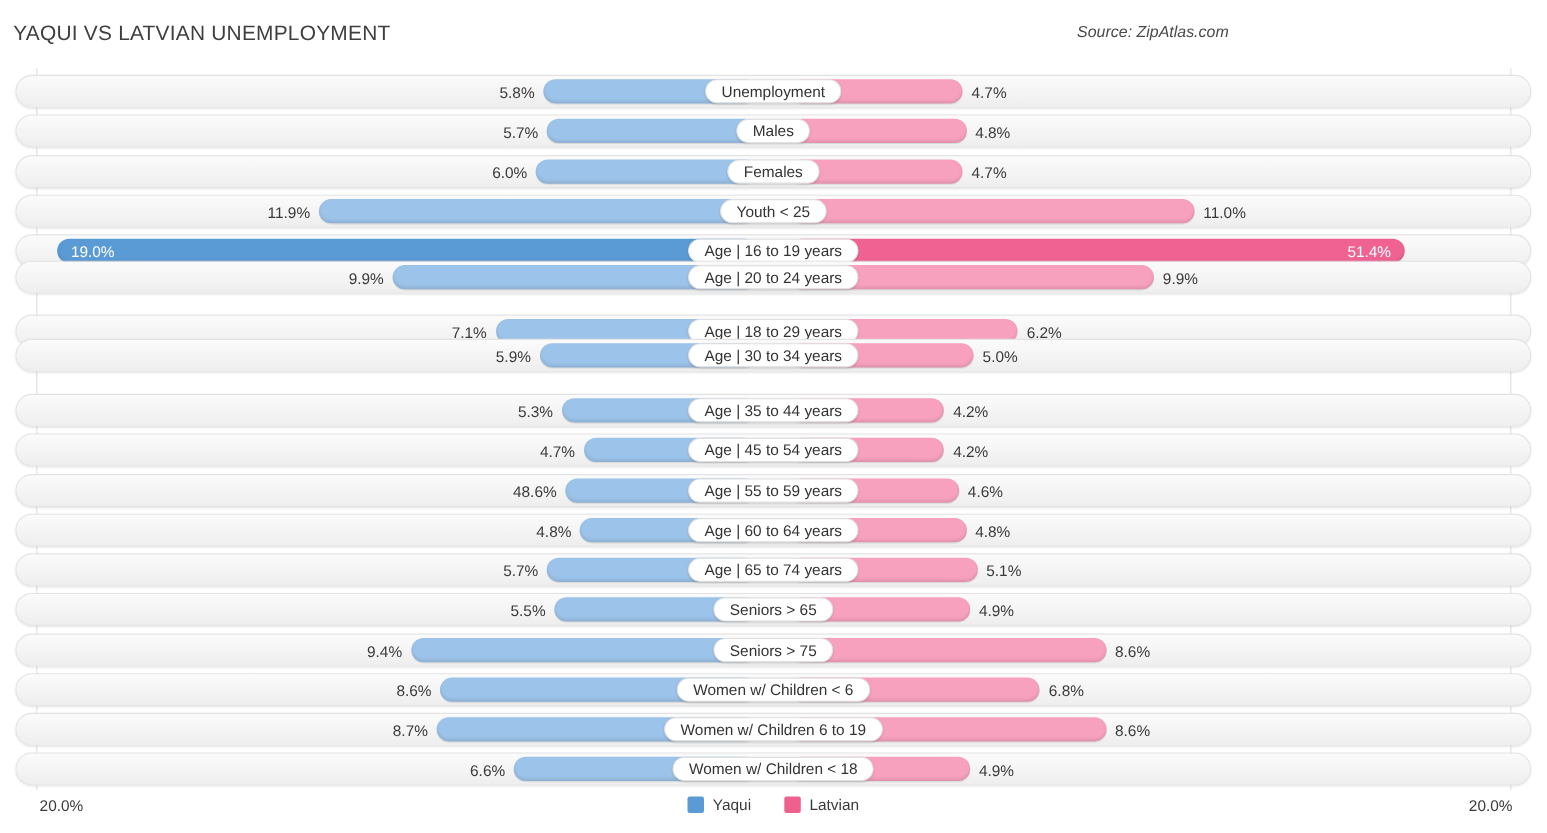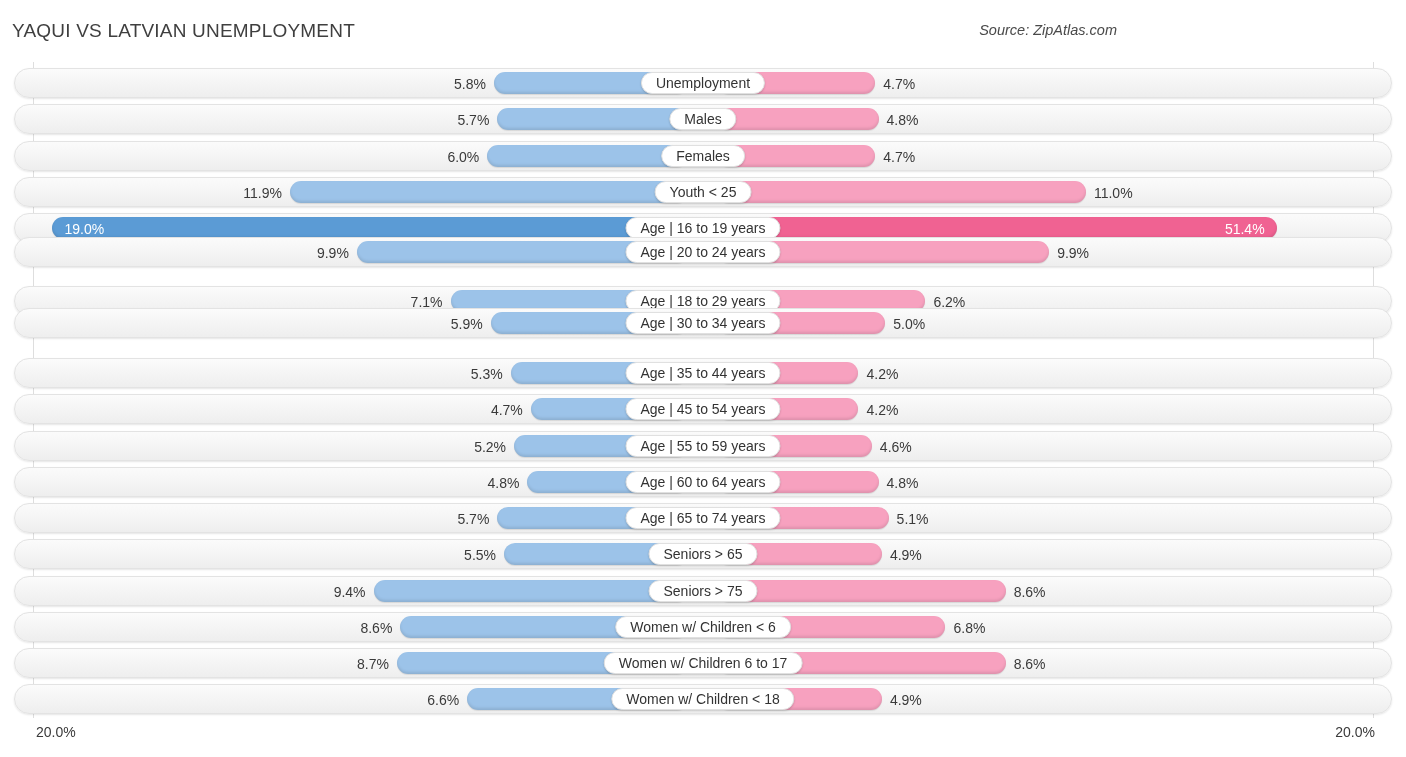--- a/index.html
+++ b/index.html
@@ -175,21 +175,21 @@
         </div>
         <div class="row" style="top: 332.25px;">
           <div class="bar left" style="width: 157.215px;"></div>
           <div class="val left-out" style="right: 860.215px;">4.7%</div>
           <div class="bar right" style="width: 140.49px;"></div>
           <div class="val right-out" style="left: 843.49px;">4.2%</div>
           <div class="center-label">Age | 45 to 54 years</div>
         </div>
         <div class="row" style="top: 368.5px;">
           <div class="bar left" style="width: 173.94px;"></div>
-          <div class="val left-out" style="right: 876.94px;">5.2%</div>
+          <div class="val left-out" style="right: 876.94px;">48.6%</div>
           <div class="bar right" style="width: 153.87px;"></div>
           <div class="val right-out" style="left: 856.87px;">4.6%</div>
           <div class="center-label">Age | 55 to 59 years</div>
         </div>
         <div class="row" style="top: 404.75px;">
           <div class="bar left" style="width: 160.56px;"></div>
           <div class="val left-out" style="right: 863.56px;">4.8%</div>
           <div class="bar right" style="width: 160.56px;"></div>
           <div class="val right-out" style="left: 863.56px;">4.8%</div>
           <div class="center-label">Age | 60 to 64 years</div>
@@ -220,30 +220,40 @@
           <div class="val left-out" style="right: 990.67px;">8.6%</div>
           <div class="bar right" style="width: 227.46px;"></div>
           <div class="val right-out" style="left: 930.46px;">6.8%</div>
           <div class="center-label">Women w/ Children &lt; 6</div>
         </div>
         <div class="row" style="top: 586px;">
           <div class="bar left" style="width: 291.015px;"></div>
           <div class="val left-out" style="right: 994.015px;">8.7%</div>
           <div class="bar right" style="width: 287.67px;"></div>
           <div class="val right-out" style="left: 990.67px;">8.6%</div>
-          <div class="center-label">Women w/ Children 6 to 17</div>
+          <div class="center-label">Women w/ Children 6 to 19</div>
         </div>
         <div class="row" style="top: 622.25px;">
           <div class="bar left" style="width: 220.77px;"></div>
           <div class="val left-out" style="right: 923.77px;">6.6%</div>
           <div class="bar right" style="width: 163.905px;"></div>
           <div class="val right-out" style="left: 866.905px;">4.9%</div>
           <div class="center-label">Women w/ Children &lt; 18</div>
         </div>
       </div>
   </div>
 
   <div id="footer">
     <div class="axis-label" id="axis-left">20.0%</div>
     <div class="axis-label" id="axis-right">20.0%</div>
+    <div id="legend">
+        <div class="legend-item">
+          <span class="legend-swatch" style="background: rgb(91, 155, 213);"></span>
+          <span class="legend-text">Yaqui</span>
+        </div>
+        <div class="legend-item">
+          <span class="legend-swatch" style="background: rgb(240, 96, 143);"></span>
+          <span class="legend-text">Latvian</span>
+        </div>
+      </div>
   </div>
 
 </div>
 
 </body></html>

